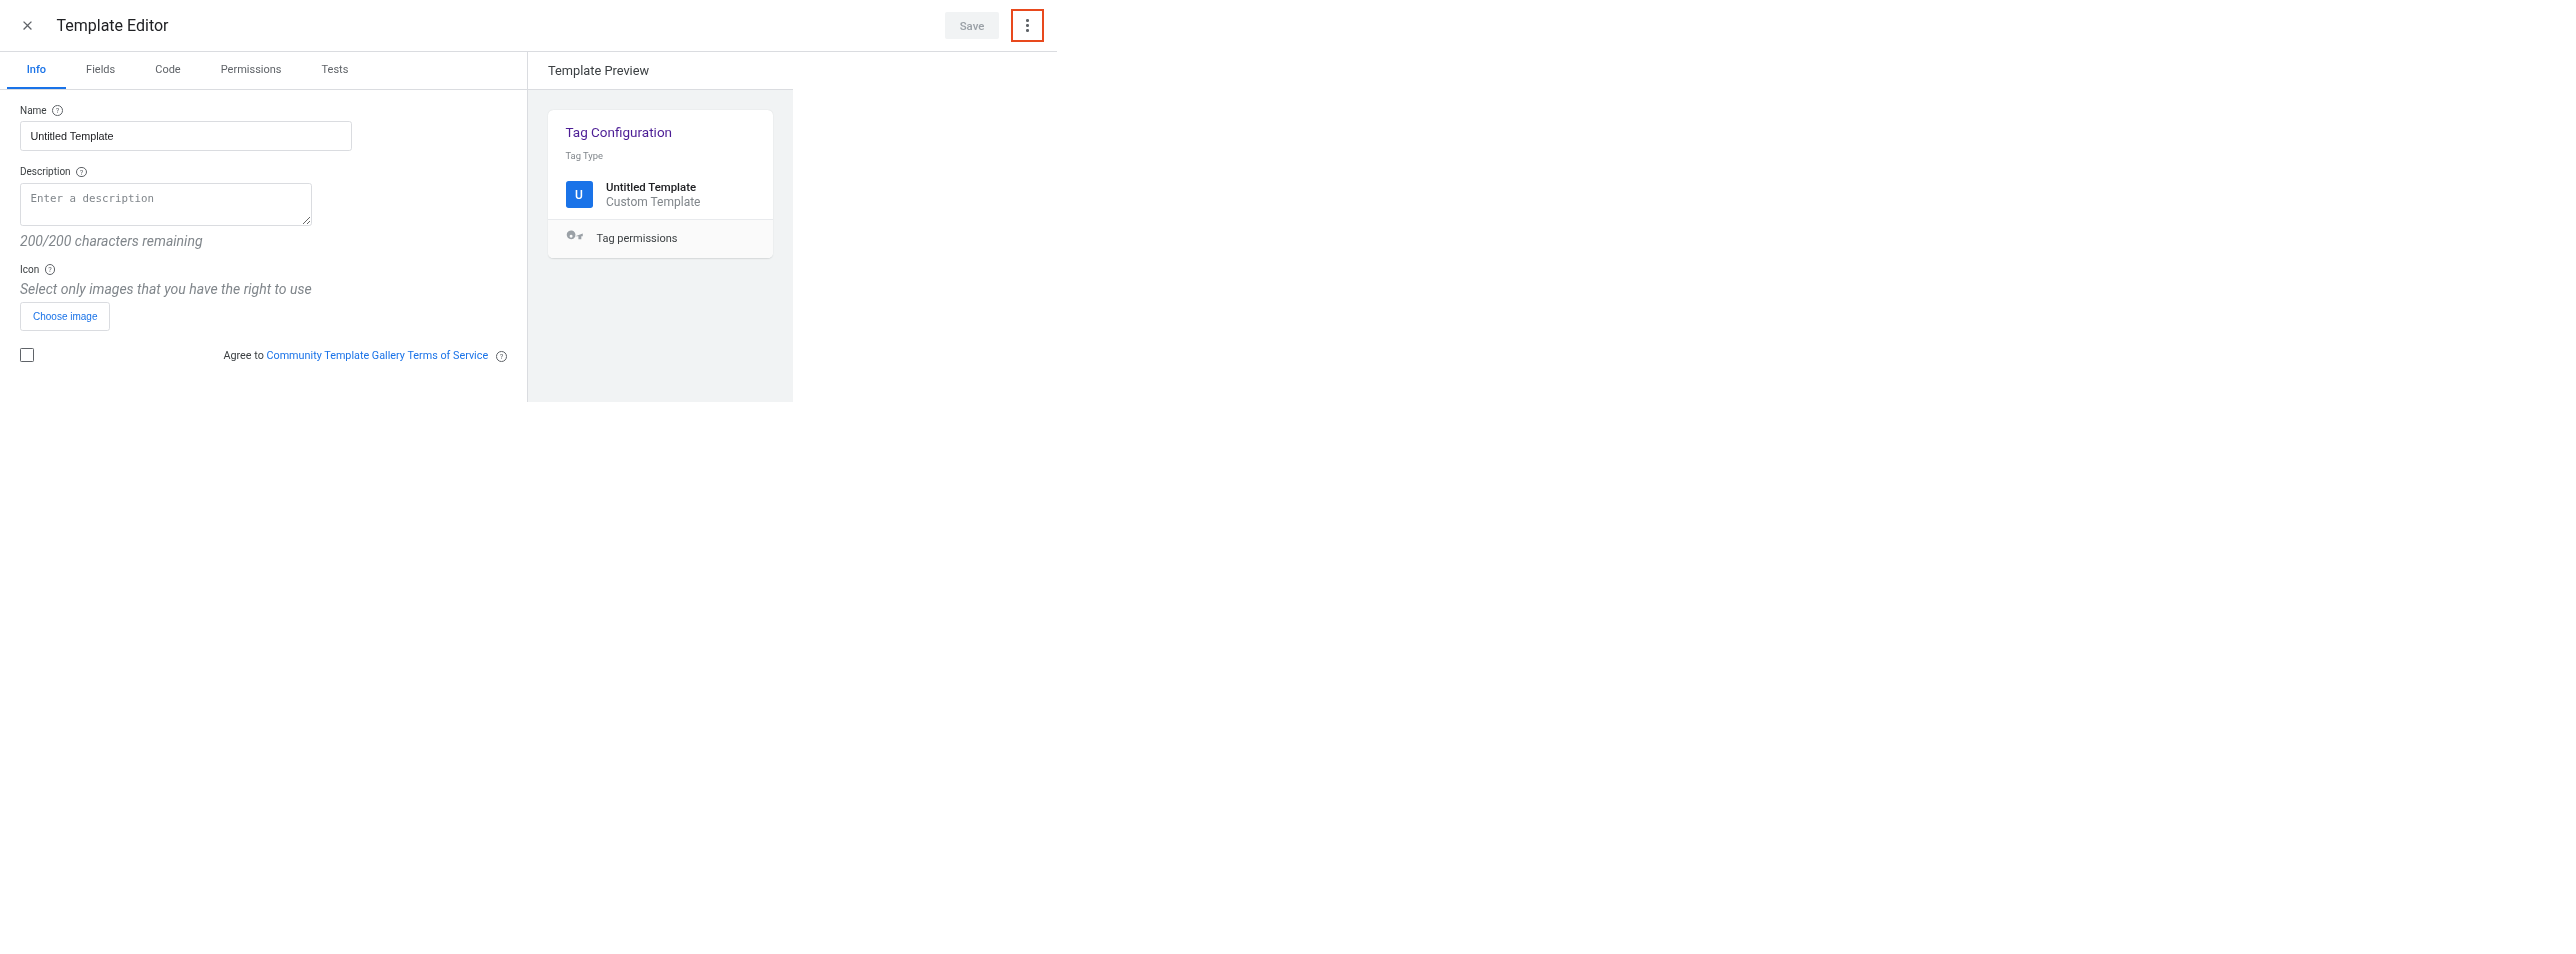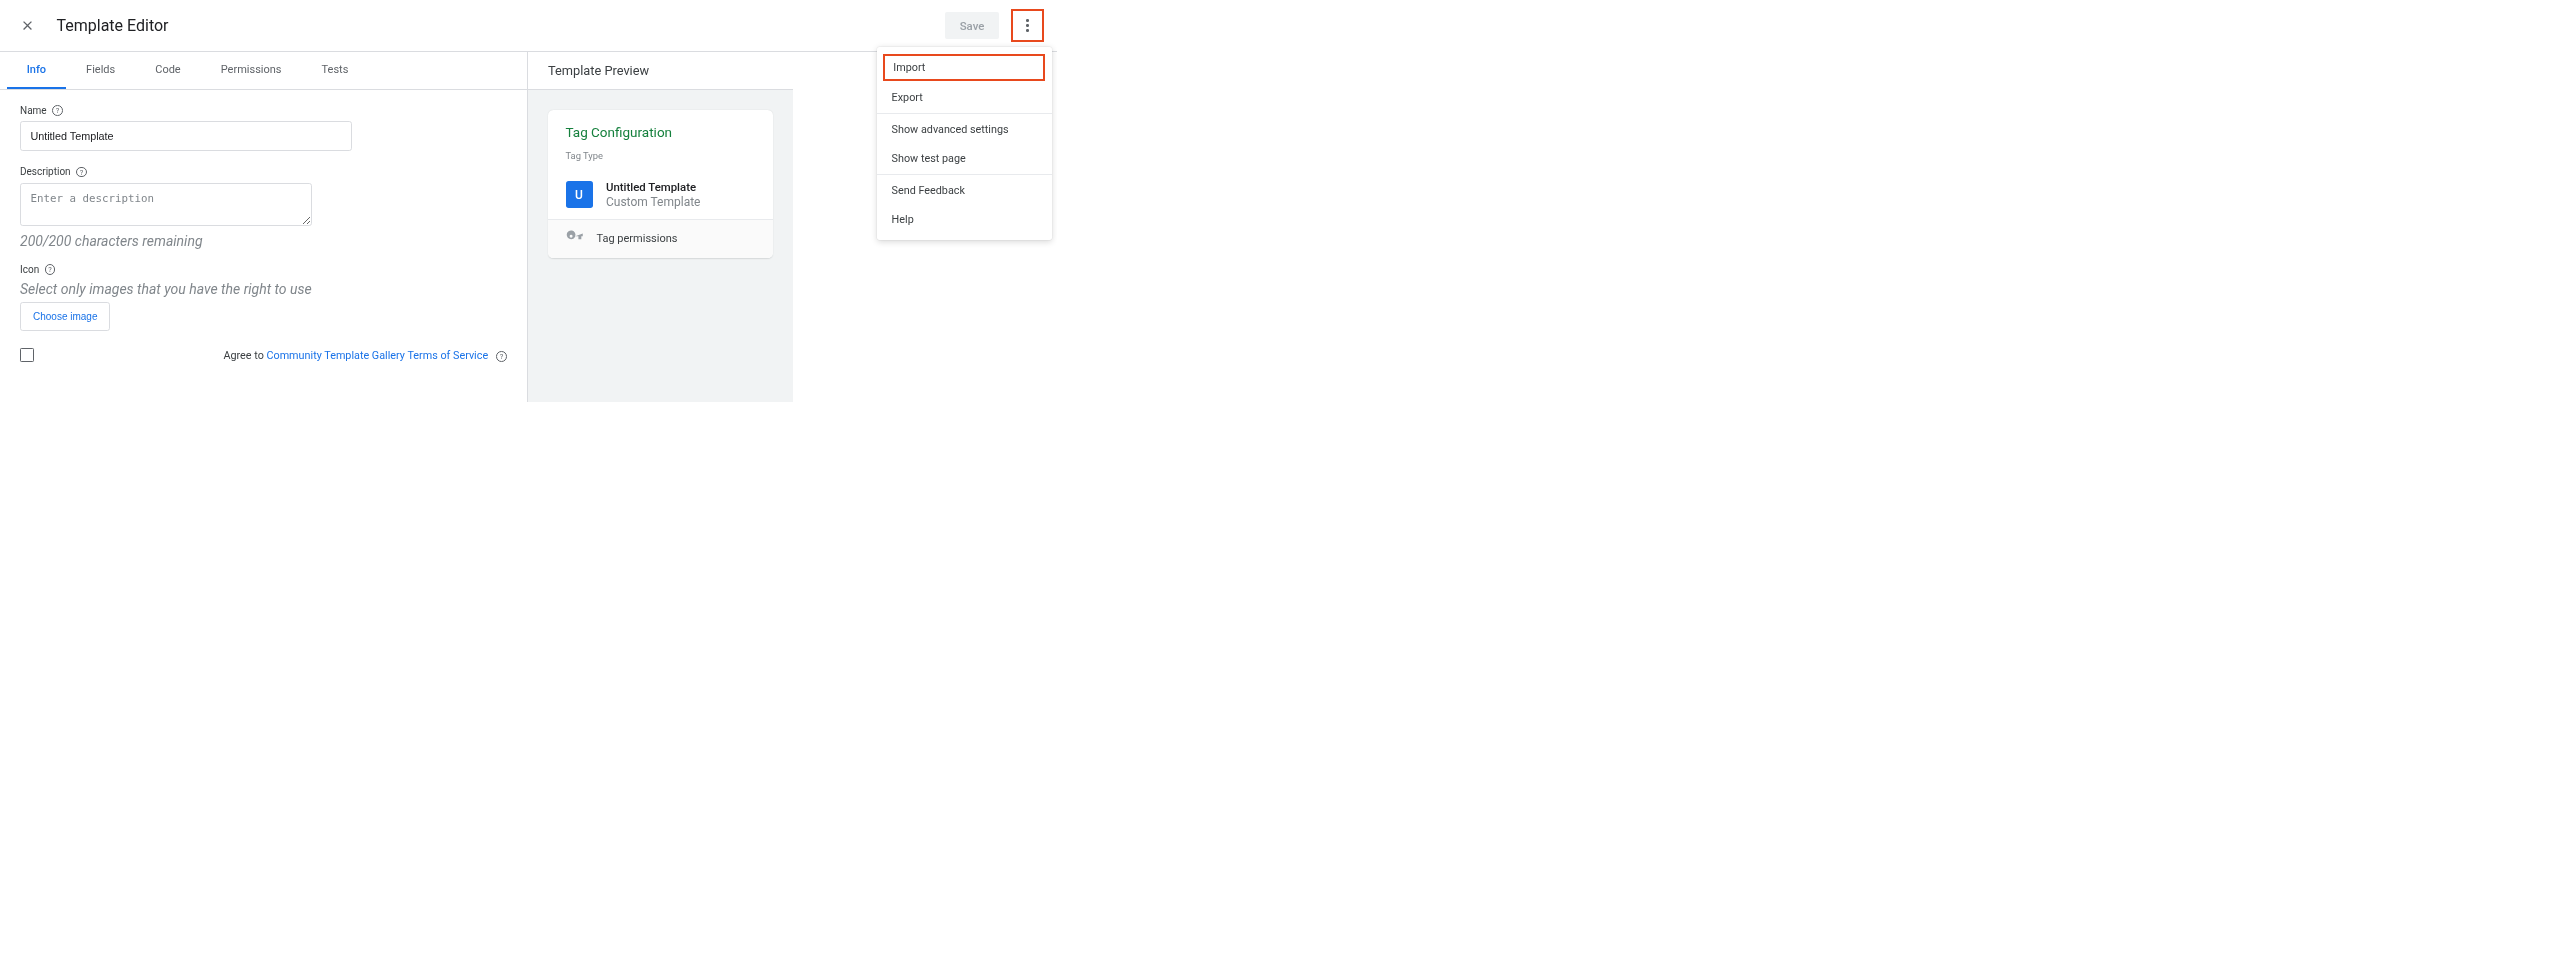--- a/index.html
+++ b/index.html
@@ -193,21 +193,21 @@
     .card {
       background: #fff;
       border-radius: 5.4px;
       box-shadow: 0 0.7px 1.3px rgba(60,64,67,.15);
       overflow: hidden;
       max-width: 323px;
     }
     .card-header {
       padding: 13.5px 17.5px 6.7px 17.5px;
       font-size: 13.5px;
-      color: #15803d;
+      color: #4c1d95;
     }
     .card-sub {
       padding: 4px 17.5px 9.4px 17.5px;
       font-size: 9.4px;
       color: #80868b;
     }
     .card-row {
       display: flex; align-items: center;
       padding: 9.4px 17.5px;
       gap: 13.5px;
@@ -239,30 +239,20 @@
   <div class="kebab-wrap">
     <div class="kebab-btn">
       <div style="display:flex;flex-direction:column;align-items:center;">
         <div class="kebab-dot"></div>
           <div class="kebab-dot"></div>
           <div class="kebab-dot"></div>
       </div>
     </div>
   </div>
 
-  <div class="menu">
-    <div class="menu-item highlighted">Import</div>
-    <div class="menu-item">Export</div>
-    <div class="menu-divider"></div>
-    <div class="menu-item">Show advanced settings</div>
-    <div class="menu-item">Show test page</div>
-    <div class="menu-divider"></div>
-    <div class="menu-item">Send Feedback</div>
-    <div class="menu-item">Help</div>
-  </div>
 </div>
 
 <div class="split">
   <div class="left">
     <div class="tabs">
       <div class="tab active">Info</div>
       <div class="tab">Fields</div>
       <div class="tab">Code</div>
       <div class="tab">Permissions</div>
       <div class="tab">Tests</div>

